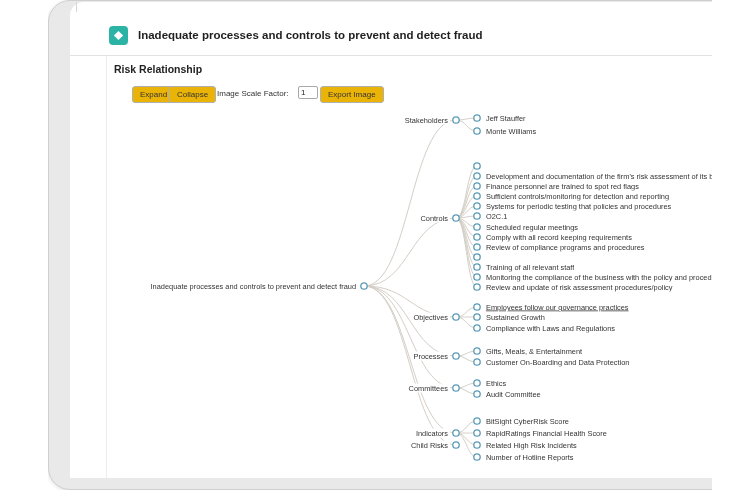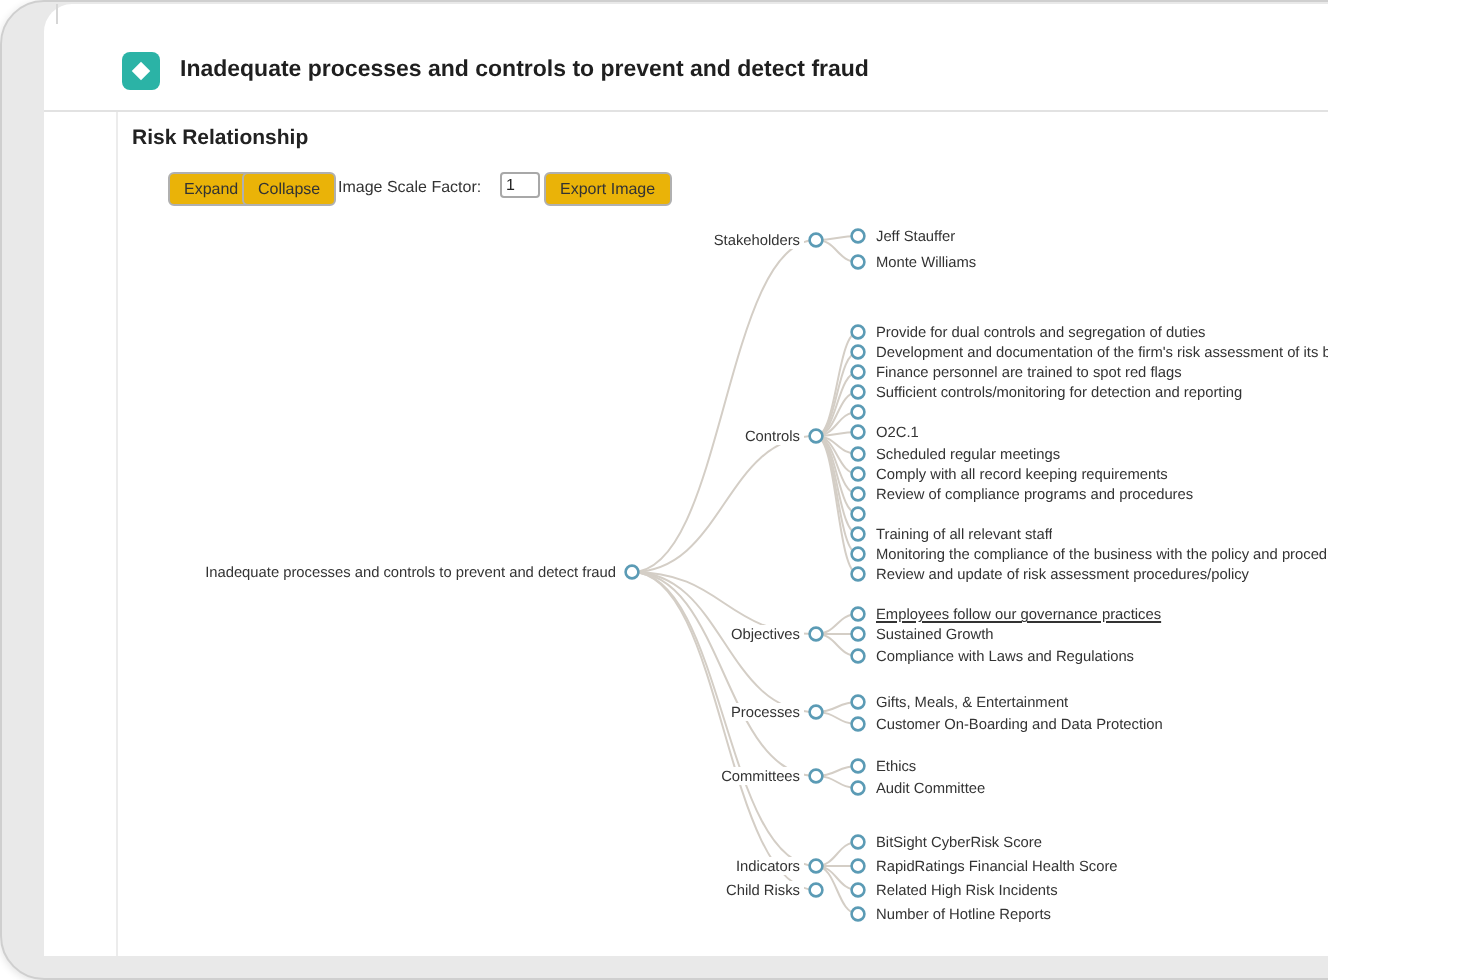--- a/index.html
+++ b/index.html
@@ -1,16 +1,16 @@
 <!DOCTYPE html>
 <html><head>
 <meta charset="utf-8">
 <style>
   html,body{margin:0;padding:0;background:#fff;}
-  .screen{position:relative;width:664px;height:490px;font-family:"Liberation Sans",sans-serif;overflow:hidden;}
+  .screen{position:relative;width:664px;height:490px;font-family:"Liberation Sans",sans-serif;overflow:hidden;margin-left:48px;}
   .frame{position:absolute;left:0;top:0;width:737px;height:488px;background:#e9e9e9;border:1px solid #cfcfcf;border-radius:22px;box-shadow:0 1px 4px rgba(0,0,0,.12);}
   .page{position:absolute;left:22px;top:2px;width:694px;height:476px;background:#fff;border-radius:14px 14px 0 0;z-index:1;}
   .frame-notch{position:absolute;left:28px;top:2px;width:1px;height:10px;background:#d6d6d6;z-index:3;}
   .frame-dot{position:absolute;left:717px;width:4px;height:10px;background:#c6c6c6;border-radius:2px;z-index:2;}
 
   .app-icon{position:absolute;left:61px;top:26px;width:19px;height:19px;background:#2bb3a6;border-radius:4px;display:flex;align-items:center;justify-content:center;z-index:3;}
   .app-title{position:absolute;left:90px;top:29px;font-size:11.5px;font-weight:bold;color:#1f1f1f;z-index:3;white-space:nowrap;}
   .header-divider{position:absolute;left:22px;top:55px;width:694px;height:1px;background:#e2e2e2;z-index:3;}
   .panel-border-left{position:absolute;left:58px;top:56px;width:1px;height:422px;background:#ececec;z-index:3;}
   .panel-border-right{position:absolute;left:686px;top:56px;width:1px;height:422px;background:#ececec;z-index:3;}
@@ -129,24 +129,24 @@
       <circle cx="429" cy="445" r="3.2" class="tree-node"></circle>
       <circle cx="429" cy="457" r="3.2" class="tree-node"></circle>
       <circle cx="408" cy="445" r="3.2" class="tree-node"></circle>
     </svg>
   <div id="tree-labels">
       <div class="tree-label cat-label" style="right: 429px; top: 286px;">Inadequate processes and controls to prevent and detect fraud</div>
       <div class="tree-label cat-label" style="right: 337px; top: 120px;">Stakeholders</div>
       <div class="tree-label leaf-label" style="left: 438px; top: 118px;">Jeff Stauffer</div>
       <div class="tree-label leaf-label" style="left: 438px; top: 131px;">Monte Williams</div>
       <div class="tree-label cat-label" style="right: 337px; top: 218px;">Controls</div>
-      <div class="tree-label leaf-label" style="left: 438px; top: 166px;">Provide for dual controls and segregation of duties</div>
       <div class="tree-label leaf-label" style="left: 438px; top: 176px;">Development and documentation of the firm's risk assessment of its b</div>
       <div class="tree-label leaf-label" style="left: 438px; top: 186px;">Finance personnel are trained to spot red flags</div>
       <div class="tree-label leaf-label" style="left: 438px; top: 196px;">Sufficient controls/monitoring for detection and reporting</div>
+      <div class="tree-label leaf-label" style="left: 438px; top: 206px;">Systems for periodic testing that policies and procedures</div>
       <div class="tree-label leaf-label" style="left: 438px; top: 216px;">O2C.1</div>
       <div class="tree-label leaf-label" style="left: 438px; top: 227px;">Scheduled regular meetings</div>
       <div class="tree-label leaf-label" style="left: 438px; top: 237px;">Comply with all record keeping requirements</div>
       <div class="tree-label leaf-label" style="left: 438px; top: 247px;">Review of compliance programs and procedures</div>
       <div class="tree-label leaf-label" style="left: 438px; top: 267px;">Training of all relevant staff</div>
       <div class="tree-label leaf-label" style="left: 438px; top: 277px;">Monitoring the compliance of the business with the policy and proced</div>
       <div class="tree-label leaf-label" style="left: 438px; top: 287px;">Review and update of risk assessment procedures/policy</div>
       <div class="tree-label cat-label" style="right: 337px; top: 317px;">Objectives</div>
       <div class="tree-label leaf-label u" style="left: 438px; top: 307px;">Employees follow our governance practices</div>
       <div class="tree-label leaf-label" style="left: 438px; top: 317px;">Sustained Growth</div>

